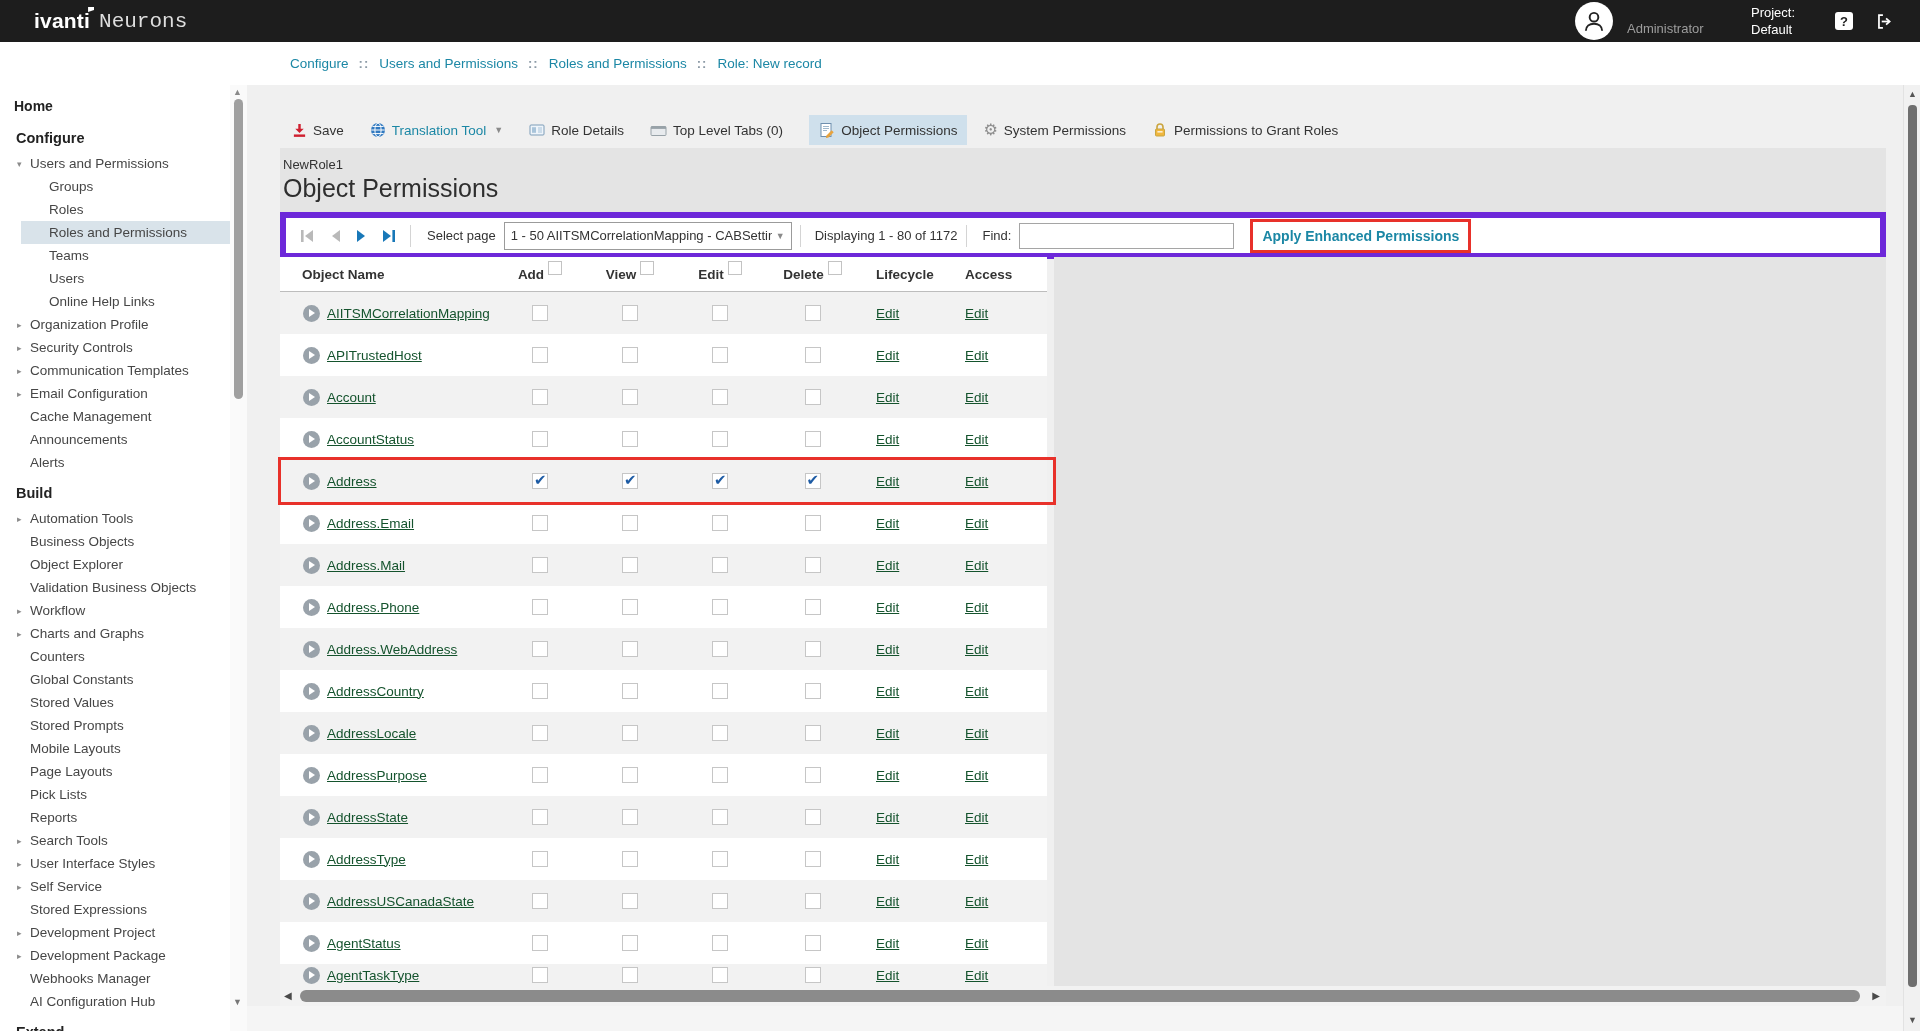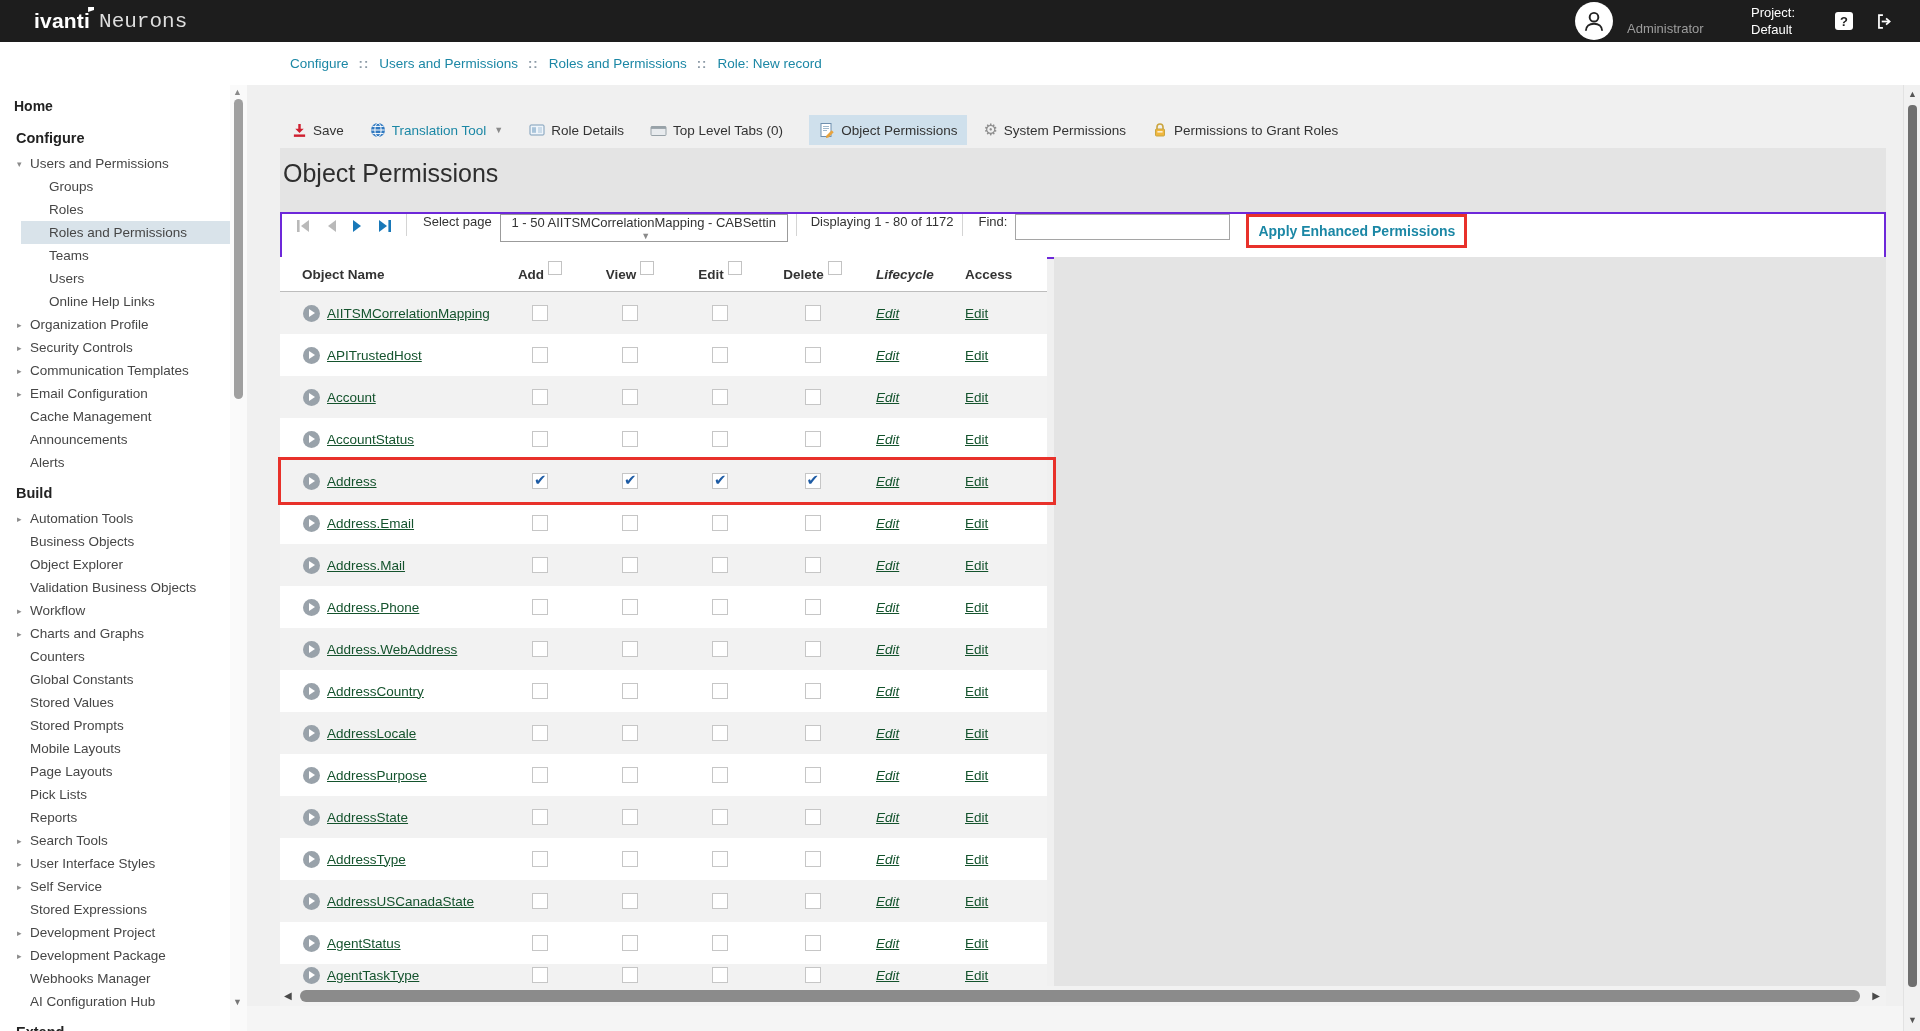--- a/index.html
+++ b/index.html
@@ -58,42 +58,42 @@
   .cmd.active { background:#cfe0ec; padding:7px 10px; margin-right:16px; }
   .gear-glyph { font-size:16px; color:#8e8e8e; line-height:14px; }
 
   
   .head-band { position:absolute; left:33px; right:17px; top:63px; height:64px; background:#e4e4e4; padding:9px 0 0 3px; }
   .role-name { font-size:13px; color:#333; }
   .page-title { font-size:25px; color:#2e2e2e; margin-top:2px; }
 
   
   .grid-toolbar { position:absolute; left:33px; right:17px; top:127px; height:47px; background:#fff;
-    border:2px solid #6d28d9; display:flex; align-items:flex-start; padding-left:8px; }
+    border:6px solid #6d28d9; display:flex; align-items:center; padding-left:8px; }
   .pg-btn { width:27px; height:24px; display:flex; align-items:center; justify-content:center; cursor:pointer; }
   .vsep { width:1px; height:22px; background:#d4d4d4; margin:0 8px; }
   .sp-label, .find-label { font-size:13px; color:#333; margin-left:8px; }
   .sp-select { margin-left:8px; width:288px; height:28px; border:1px solid #9b9b9b; background:#fff;
-    display:flex; align-items:center; padding:0 6px; cursor:pointer;flex-direction:column; }
+    display:flex; align-items:center; padding:0 6px; cursor:pointer; }
   .sp-select .val { font-size:13px; color:#333; white-space:nowrap; overflow:hidden; flex:1; }
   .sp-select .caret { font-size:9px; color:#8a8a8a; margin-left:4px; }
   .displaying { font-size:13px; color:#333; margin-left:6px; white-space:nowrap; }
   .find-input { margin-left:8px; width:215px; height:26px; border:1px solid #a5a5a5; background:#fff;
     font-size:13px; padding:0 6px; font-family:inherit; }
   .apply-wrap { margin-left:16px; border:3px solid #e8312a; padding:5px 9px; cursor:pointer; }
   .apply-btn { color:#1b87a5; font-weight:bold; font-size:14px; white-space:nowrap; }
 
   
   .grid { position:absolute; left:33px; top:172px; width:767px; }
   .grow { display:grid; grid-template-columns:215px 90px 90px 90px 95px 97px 90px; align-items:center; }
   .ghead { height:35px; background:#fff; border-bottom:1px solid #bdbdbd; font-weight:bold; font-size:13.5px; color:#333; }
   .ghead .c-name { padding-left:22px; }
   .h-cb-wrap { display:flex; align-items:center; justify-content:center; gap:4px; }
   .h-cb { width:14px; height:14px; border:1px solid #c3c3c3; background:#fff; transform:translateY(-6px); cursor:pointer; }
-  .c-life { padding-left:16px;font-style:italic; } .c-acc { padding-left:8px; }
+  .c-life { padding-left:16px; } .c-acc { padding-left:8px; }
   .rows { position:relative; }
   .row { height:42px; }
   .row:nth-child(odd) { background:#f2f2f2; }
   .row:nth-child(even) { background:#fff; }
   .row.partial { height:22px; overflow:hidden; }
   .name-cell { display:flex; align-items:center; padding-left:23px; gap:7px; }
   .row-icon { width:17px; height:17px; border-radius:50%; background:#99a2aa; position:relative; flex:none; cursor:pointer; }
   .row-icon::after { content:""; position:absolute; left:6px; top:4.5px; border-left:6px solid #fff;
     border-top:4px solid transparent; border-bottom:4px solid transparent; }
   .obj-link, .edit-link { color:#14532d; font-size:13.5px; text-decoration:underline; cursor:pointer; }
@@ -368,20 +368,21 @@
           <svg width="16" height="16" viewBox="0 0 16 16">
               <path d="M5 7V5a3 3 0 016 0v2" fill="none" stroke="#caa53f" stroke-width="1.6"></path>
               <rect x="3.5" y="7" width="9" height="7" rx="1" fill="#f0b73e" stroke="#caa53f"></rect>
               <rect x="5.4" y="9" width="5.2" height="1.6" fill="#fff" opacity="0.75"></rect>
             </svg>
           <span class="cl">Permissions to Grant Roles</span>
         </div>
       </div>
 
       <div class="head-band">
+        <div class="role-name">NewRole1</div>
         <div class="page-title">Object Permissions</div>
       </div>
 
       <div class="grid-toolbar">
         <div class="pg-btn">
           <svg width="15" height="12" viewBox="0 0 15 12">
               <rect x="1" y="0" width="2.6" height="12" fill="#b9b9b9"></rect>
               <path d="M13 0L5 6l8 6z" fill="#b9b9b9"></path>
             </svg>
         </div>

